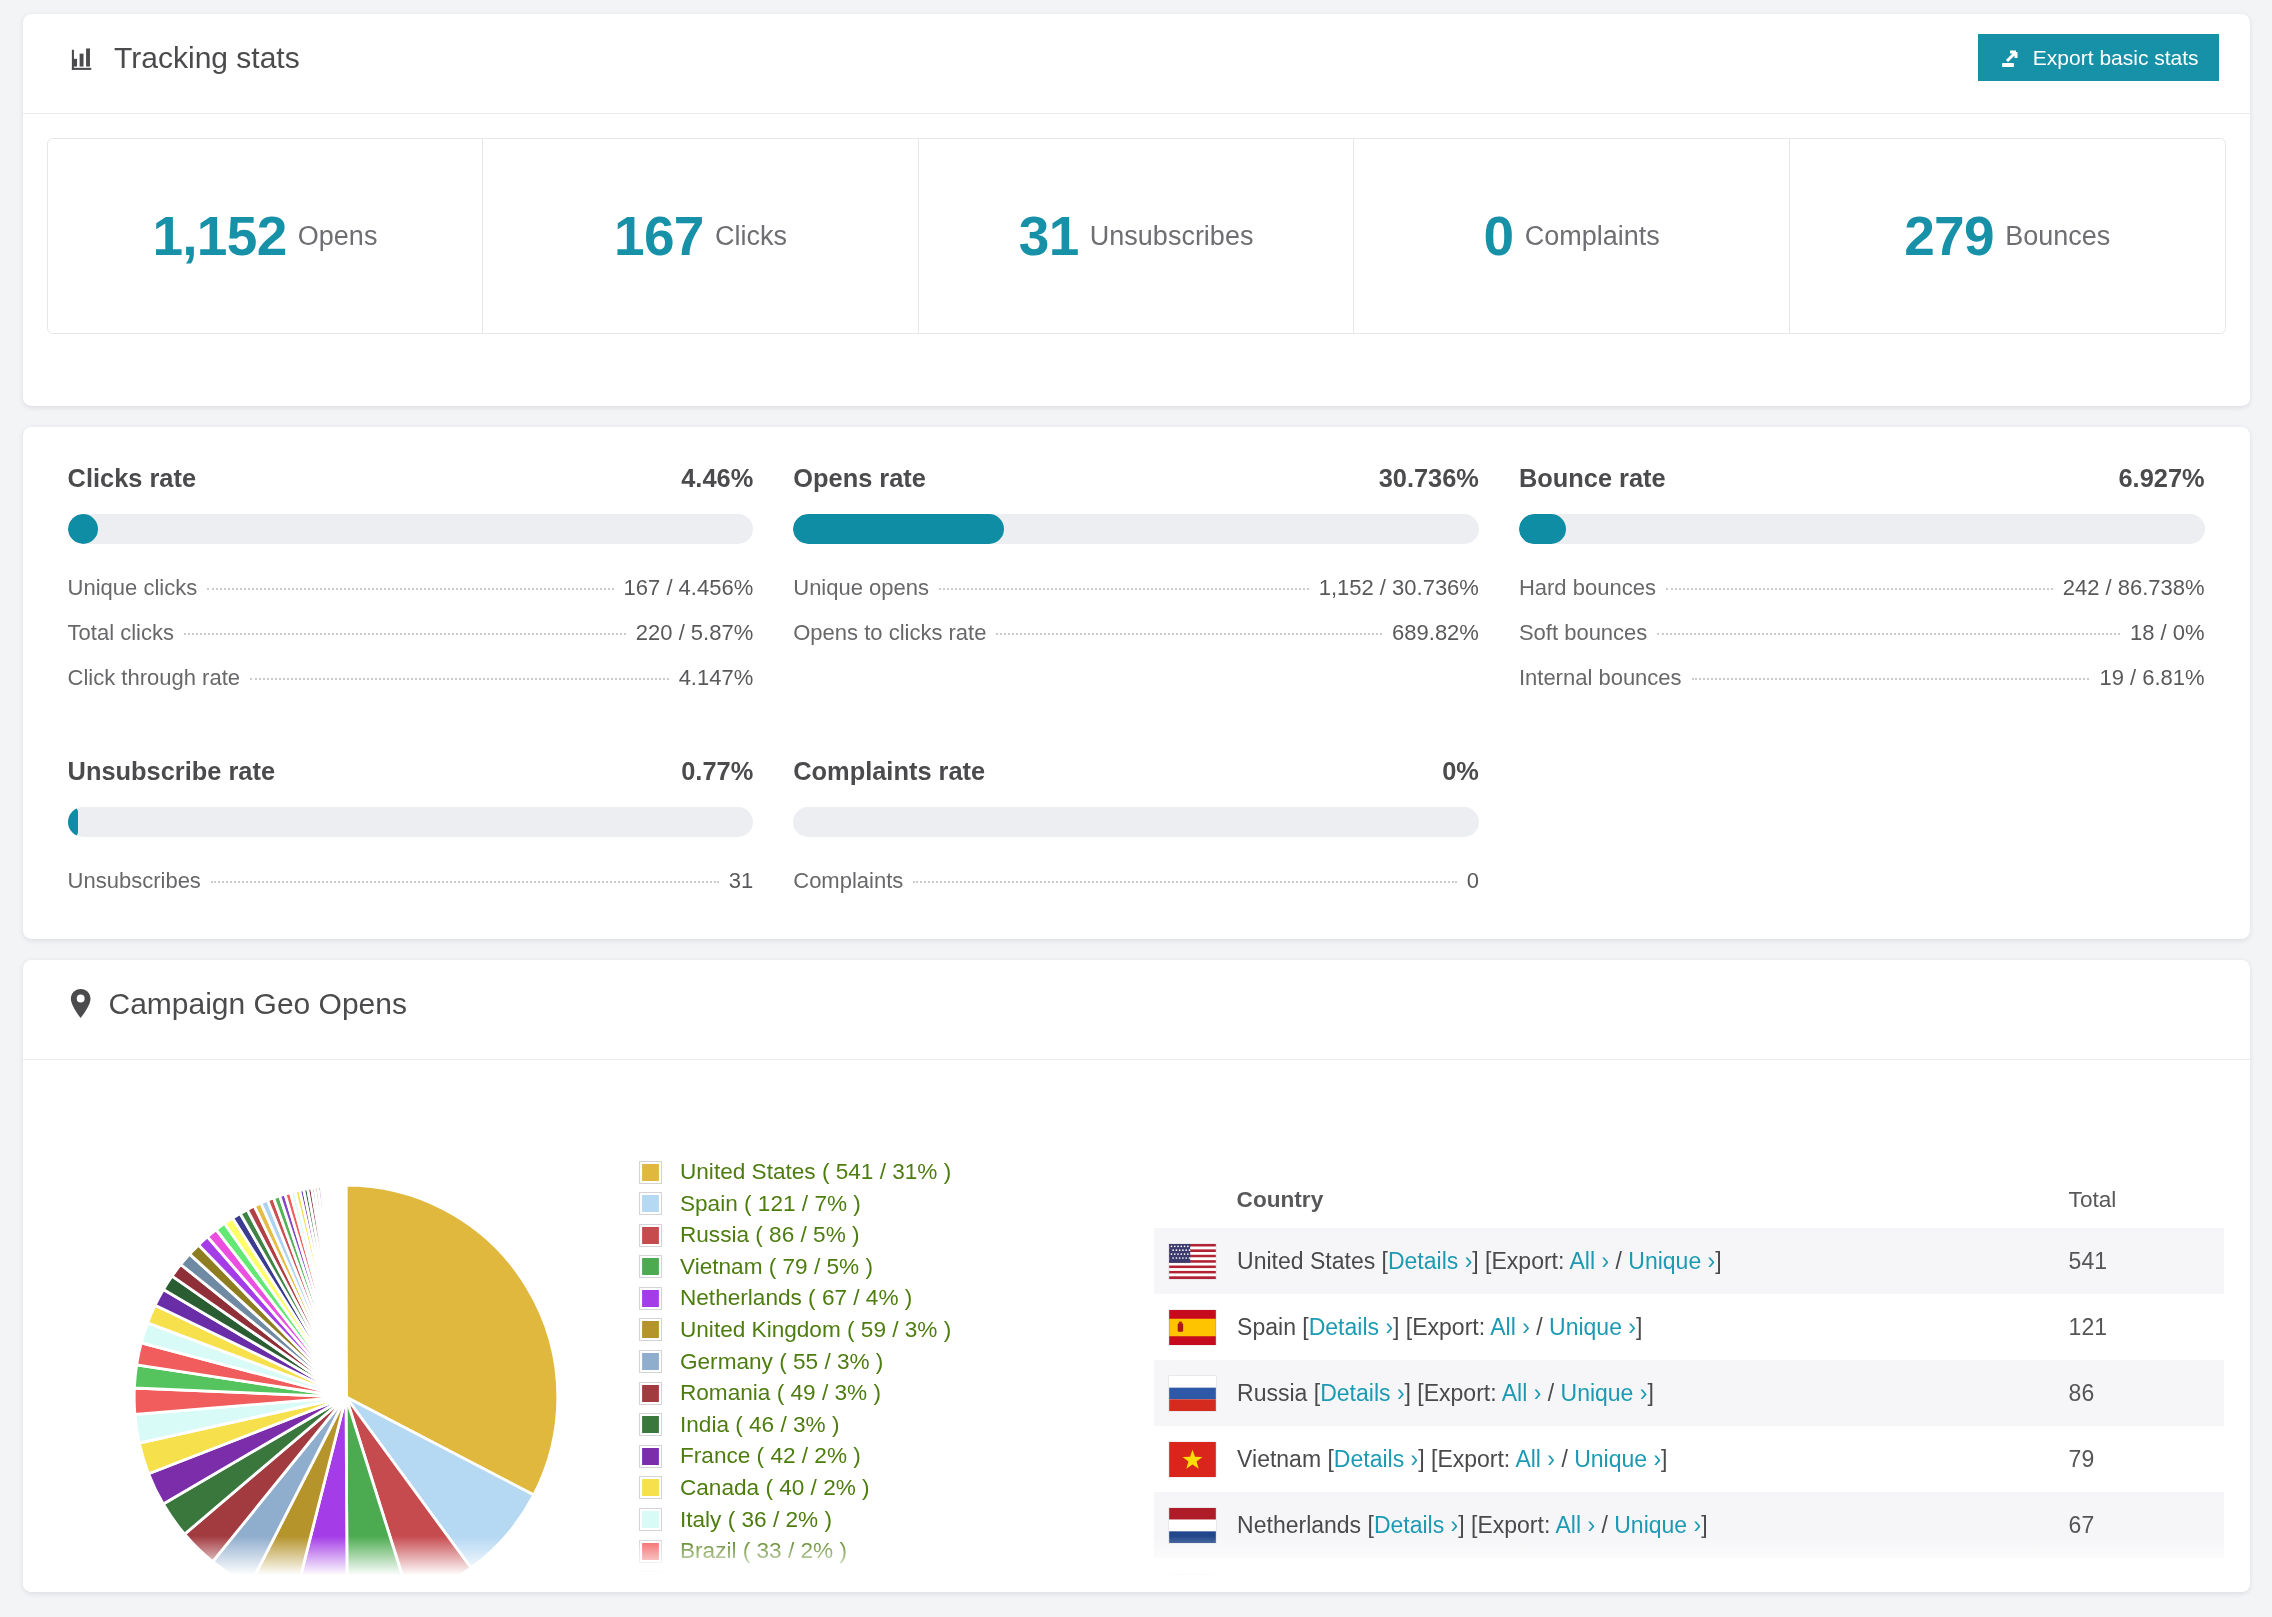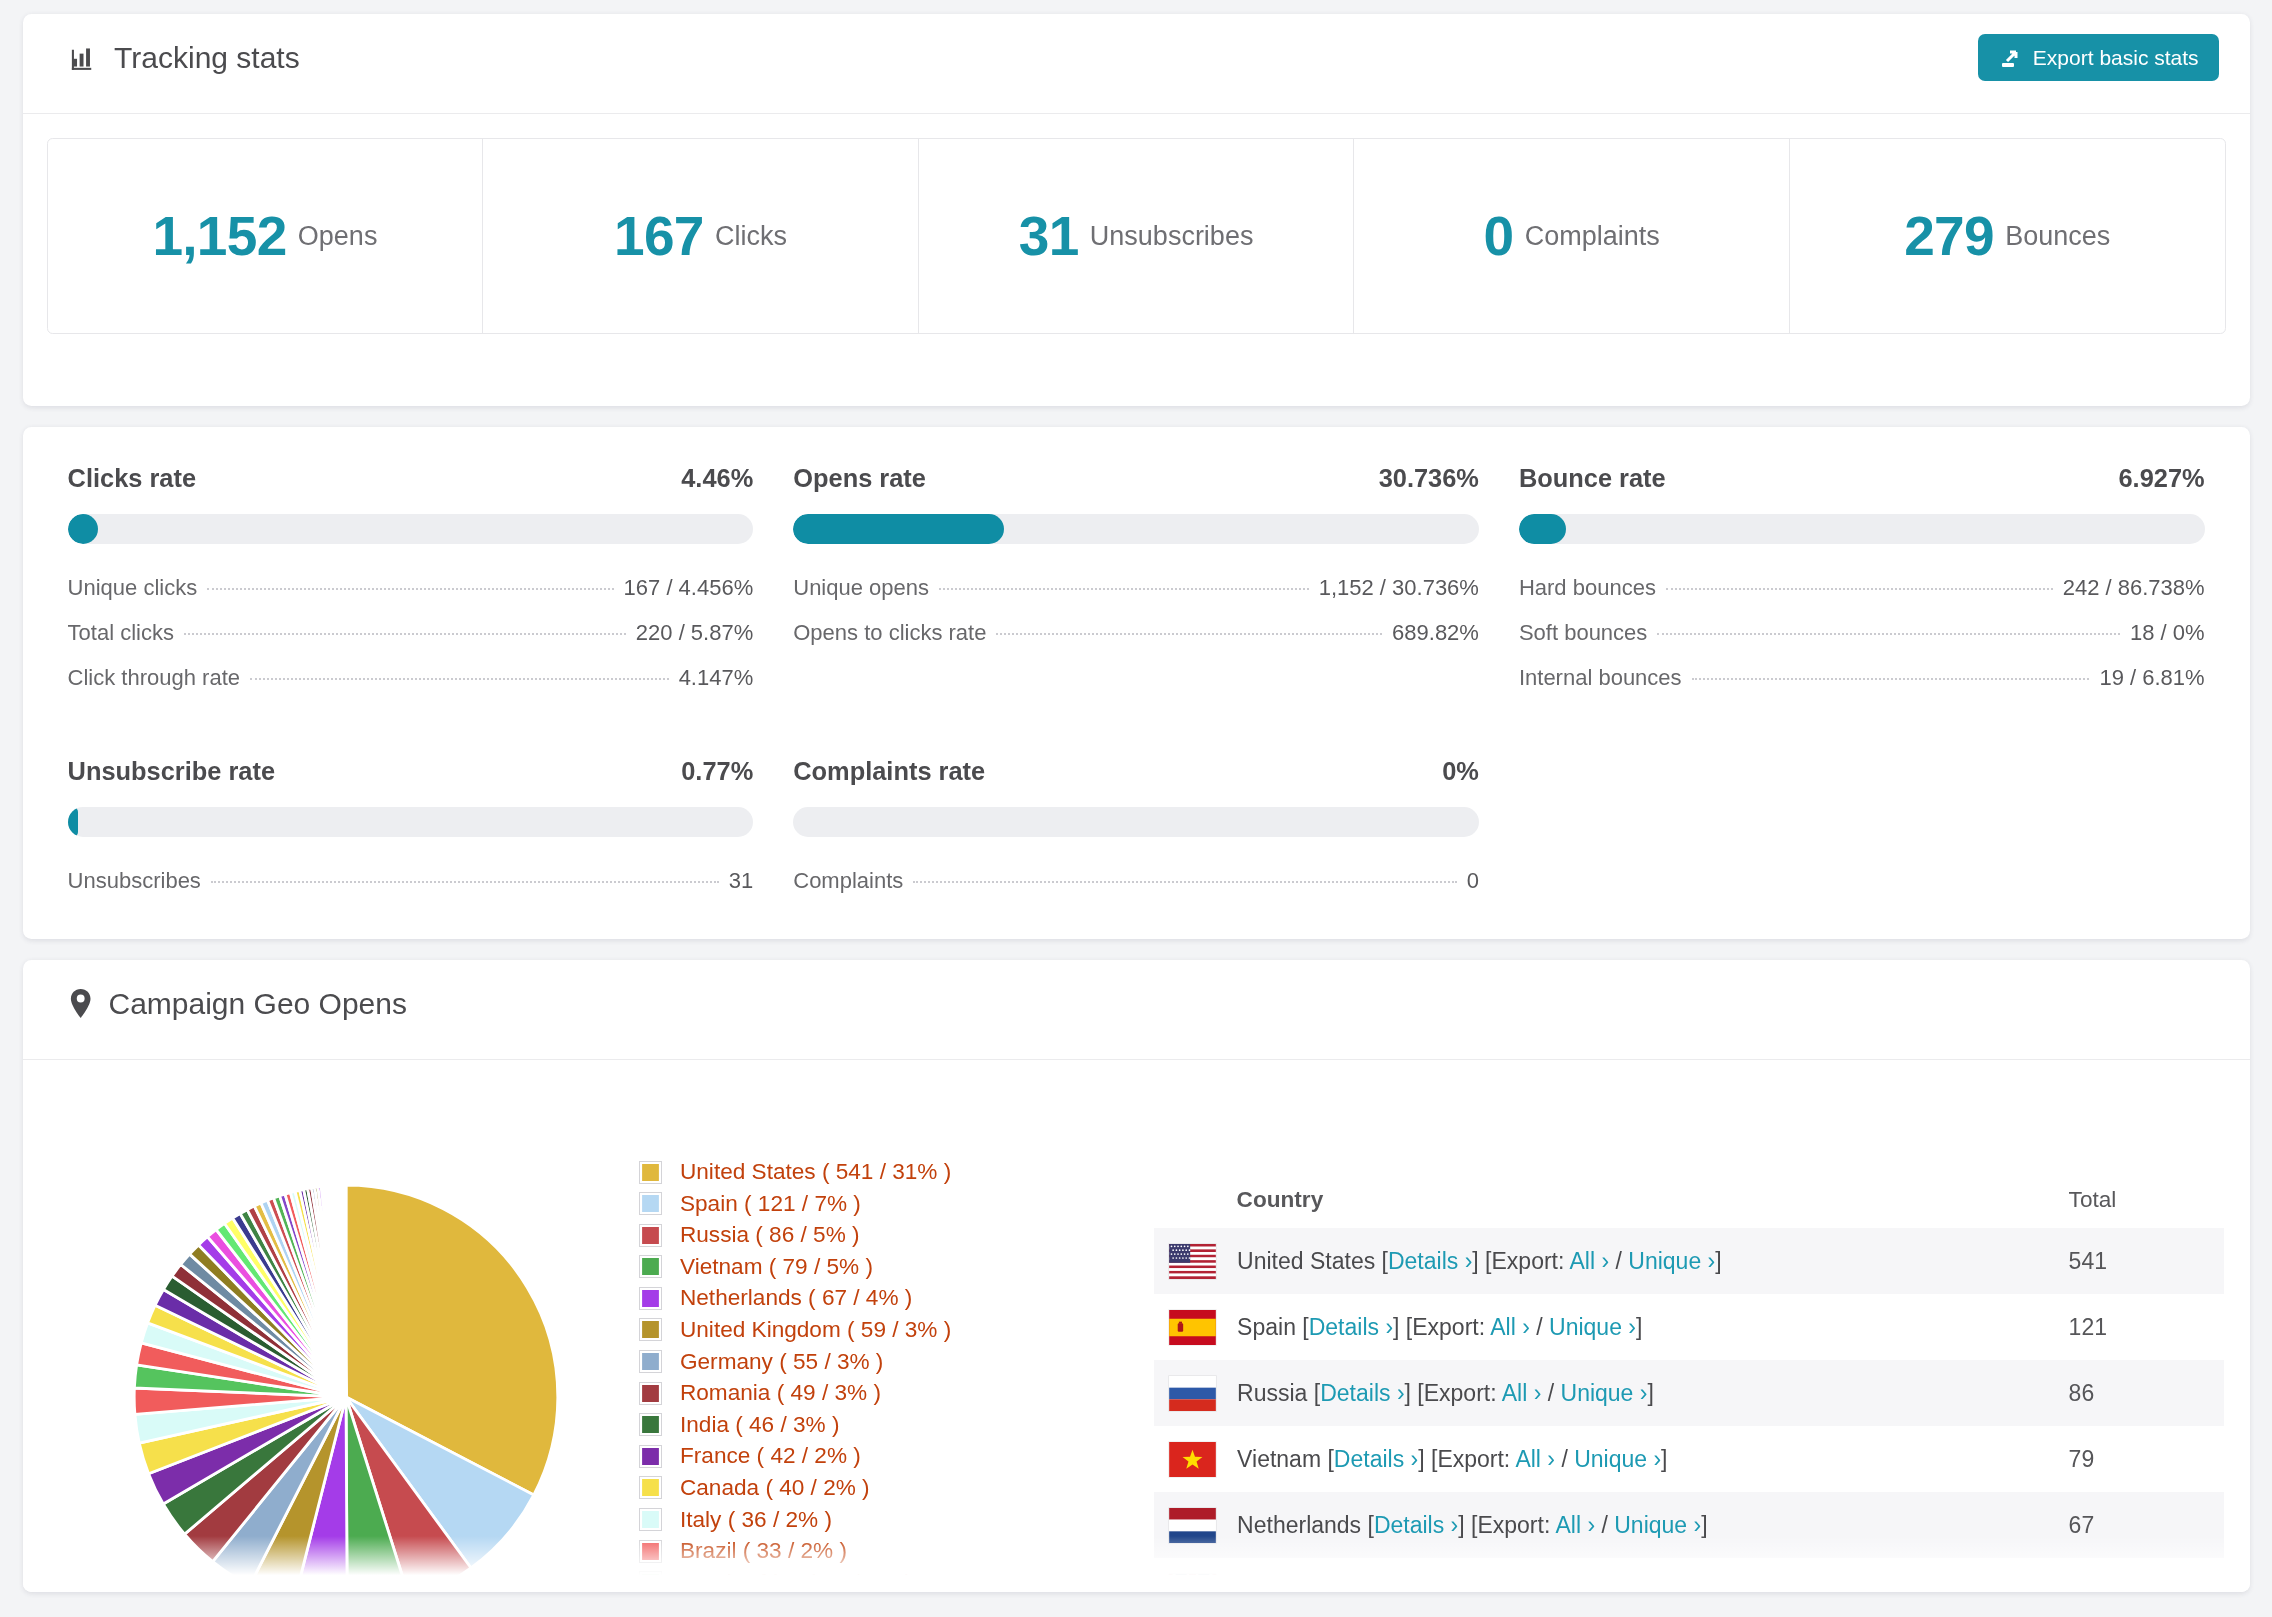--- a/index.html
+++ b/index.html
@@ -9,21 +9,21 @@
     --zebra:#f6f6f8;
   }
   *{margin:0;padding:0;box-sizing:border-box;}
   html,body{width:2273px;height:1618px;overflow:hidden;}
   body{background:#f3f4f6;font-family:"Liberation Sans","DejaVu Sans",sans-serif;color:var(--title);}
   .page{padding:14px 22.6px 0 22.6px;}
   .card{background:#fff;border-radius:8.5px;box-shadow:0 1.4px 5.6px rgba(40,40,70,.10);width:2227px;}
   .card-header{height:100px;display:flex;align-items:center;justify-content:space-between;padding:0 31px 12px 45px;border-bottom:0.7px solid var(--divider);gap:12px;}
   .card-title{display:flex;align-items:center;gap:15.5px;font-size:30px;color:var(--title);}
   .hicon{display:inline-flex;align-items:center;}
-  .export-btn{display:flex;align-items:center;gap:11.3px;background:var(--accent);color:#fff;border:none;border-radius:7px;font-size:21px;padding:11.3px 20px;font-family:inherit;cursor:pointer;}
+  .export-btn{display:flex;align-items:center;gap:11.3px;background:var(--accent);color:#fff;border:none;border-radius:0;font-size:21px;padding:11.3px 20px;font-family:inherit;cursor:pointer;}
   
   #card-tracking{height:392px;}
   .stats-grid{margin:24px;height:196px;border:0.7px solid var(--card-border);border-radius:5.6px;display:flex;}
   .stat-cell{flex:1;display:flex;flex-direction:row;align-items:center;justify-content:center;gap:11.3px;}
   .stat-cell + .stat-cell{border-left:0.7px solid var(--card-border);}
   .stat-value{font-size:55px;font-weight:bold;color:var(--accent);letter-spacing:-0.7px;}
   .stat-label{font-size:27px;color:var(--label);}
   
   #card-rates{margin-top:21px;height:512px;padding:37px 45px;}
   .rates-grid{display:grid;grid-template-columns:repeat(3,1fr);column-gap:40px;row-gap:47px;}
@@ -35,21 +35,21 @@
   .rate-row .rlabel{color:#68686b;white-space:nowrap;}
   .rate-row .dots{flex:1;border-bottom:2.1px dotted #cbcbd0;margin:0 10px;transform:translateY(-5px);}
   .rate-row .rvalue{color:var(--value);white-space:nowrap;}
   
   #card-geo{margin-top:21px;height:632px;position:relative;overflow:hidden;}
   .geo-body{position:relative;height:532px;}
   #pie-wrap{position:absolute;left:90px;top:104px;width:466px;height:466px;}
   #legend{position:absolute;left:616px;top:99px;display:flex;flex-direction:column;gap:5.6px;}
   .legend-item{display:flex;align-items:center;gap:18.4px;cursor:pointer;}
   .legend-swatch{width:23px;height:23px;border:1.4px solid #d4d4d8;box-shadow:inset 0 0 0 2.1px #fff;flex:0 0 23px;}
-  .legend-label{font-size:22.6px;color:#c2410c;}
+  .legend-label{font-size:22.6px;color:#4d7c0f;}
   #geo-table{position:absolute;left:1131px;top:112px;width:1070px;}
   .thead{display:flex;align-items:center;height:56px;font-size:22.6px;color:#58585b;}
   .th-country{flex:0 0 915px;padding-left:83px;font-weight:bold;}
   .th-total{flex:1;}
   .trow{display:flex;align-items:center;height:66px;font-size:23px;color:#4a4a4d;}
   .trow.zebra{background:var(--zebra);}
   .cell-country{flex:0 0 915px;display:flex;align-items:center;}
   .flag{width:47px;height:35px;margin:0 21px 0 15.5px;flex:0 0 47px;box-shadow:0 0 0 0.7px rgba(0,0,0,.08);}
   .flag svg{display:block;width:100%;height:100%;}
   .cell-total{flex:1;color:#565659;}

